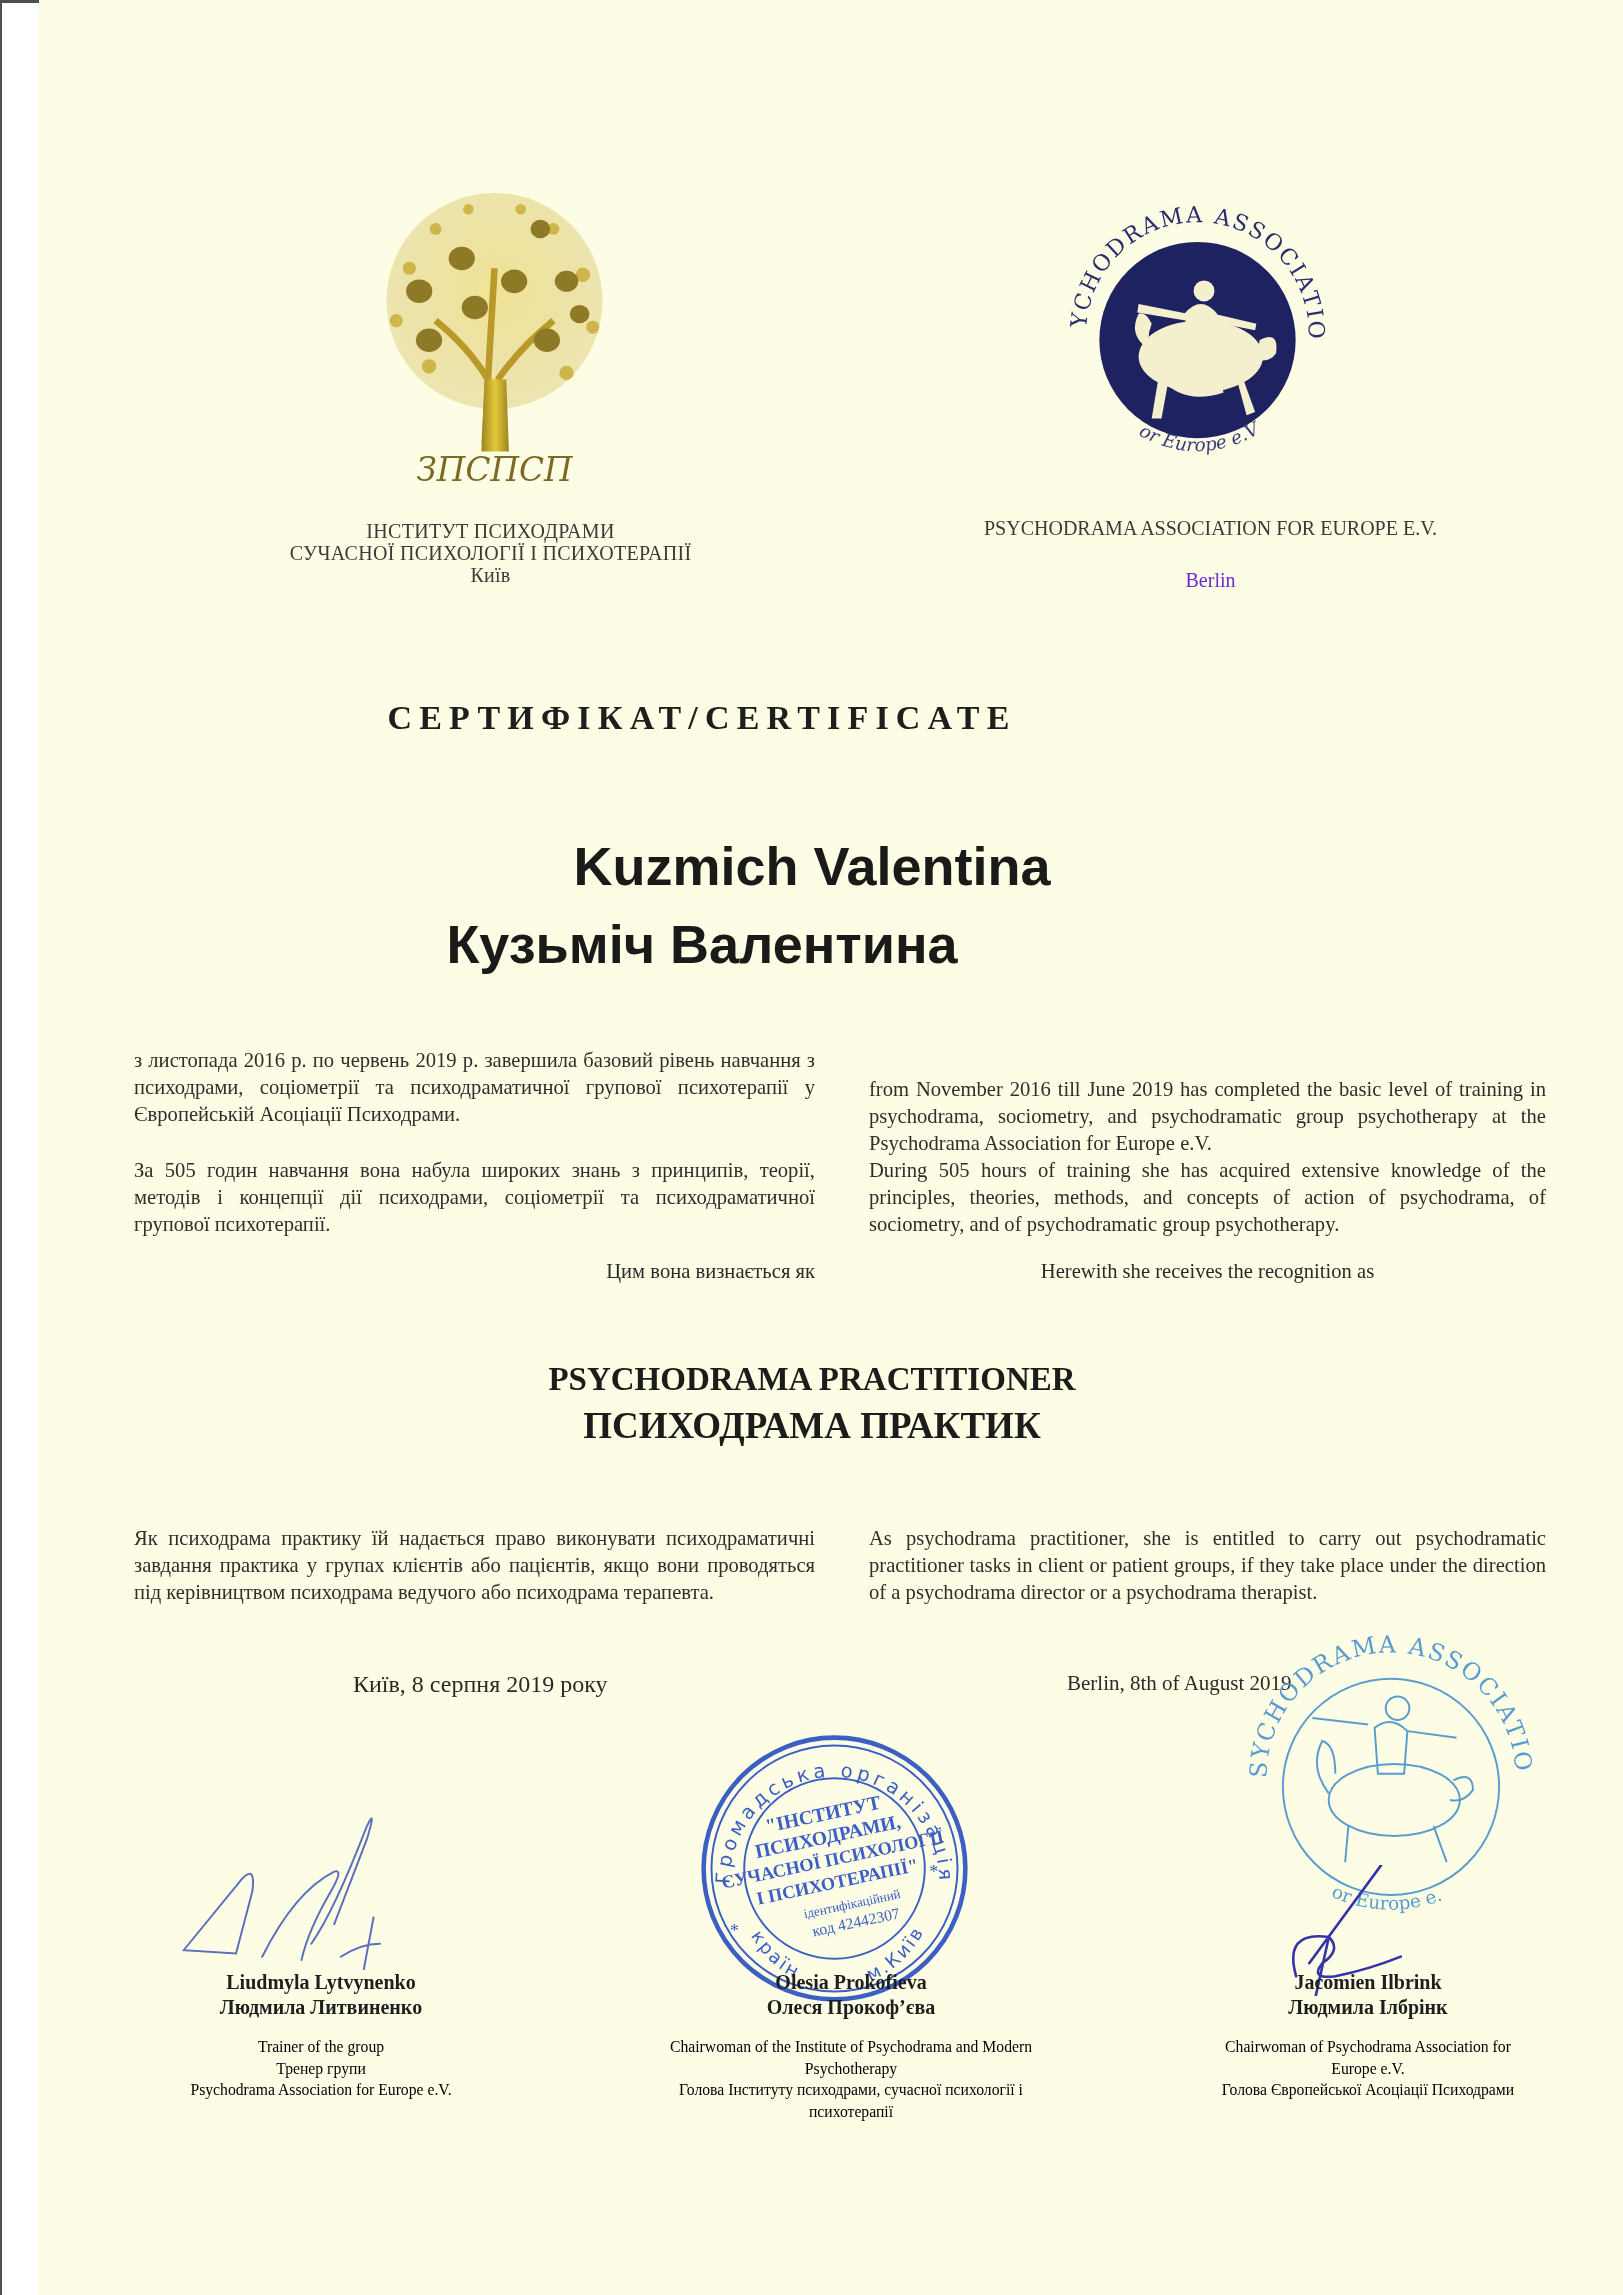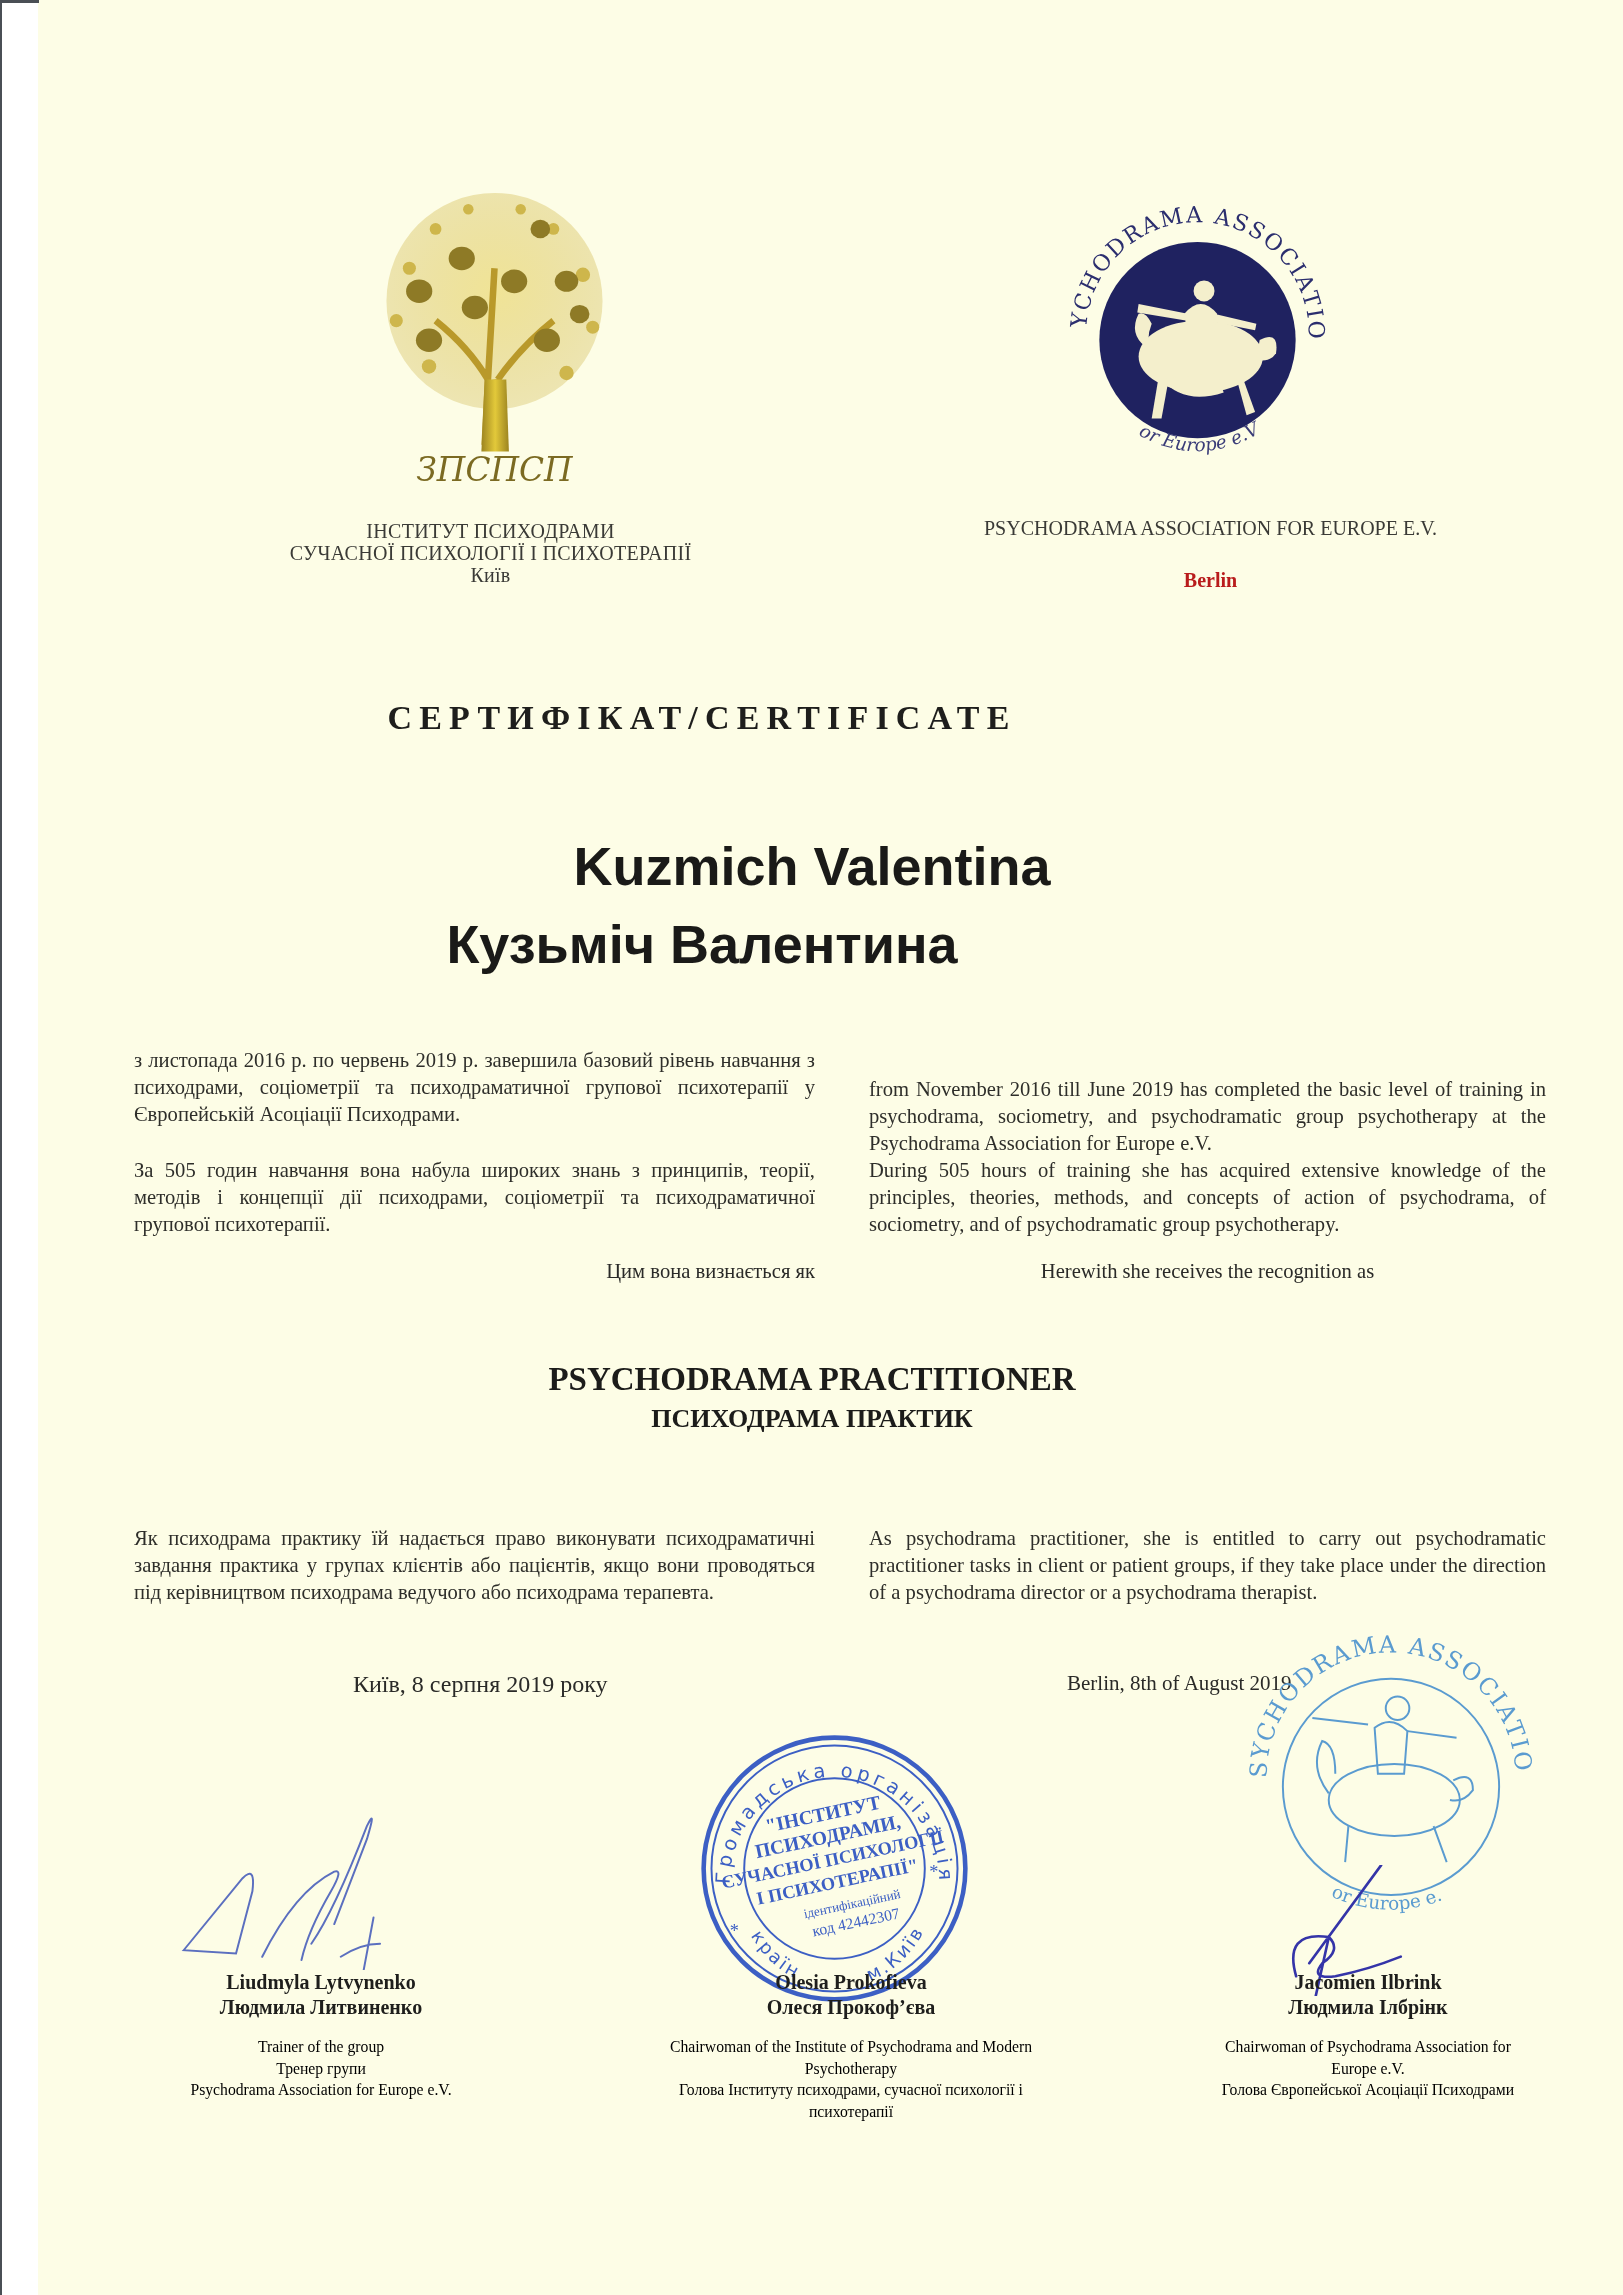--- a/index.html
+++ b/index.html
@@ -12,39 +12,39 @@
   .topbar { position: absolute; left: 0; top: 0; width: 39px; height: 2.6px; background: #4a4f55; }
   .abs { position: absolute; }
   .center { text-align: center; }
 
   
   .logo-tree { left: 357px; top: 183px; width: 275px; height: 308px; }
   .logo-pae { left: 1047px; top: 183px; width: 301px; height: 301px; }
 
   .org-left { left: 196px; top: 520px; width: 589px; font-size: 20px; line-height: 22px; color: #3a3a36; letter-spacing: 0.3px; }
   .org-right { left: 916px; top: 517px; width: 589px; font-size: 20px; color: #3a3a36; }
-  .city-right { left: 916px; top: 569px; width: 589px; font-size: 20px; color: #b91c1c; font-weight: bold; }
+  .city-right { left: 916px; top: 569px; width: 589px; font-size: 20px; color: #6d28d9; }
 
   .cert-title { left: 0; top: 699px; width: 1348px; font-size: 34px; letter-spacing: 7.2px; font-weight: bold; color: #1e1e1c; padding-left: 28px; }
   .name-en { left: 0; top: 835px; width: 1624px; font-family: "Liberation Sans", sans-serif; font-weight: bold; font-size: 54px; color: #1a1a18; }
   .name-uk { left: 0; top: 913px; width: 1404px; font-family: "Liberation Sans", sans-serif; font-weight: bold; font-size: 54px; color: #1a1a18; }
 
   .para { font-size: 20.6px; line-height: 27px; text-align: justify; color: #2e2e2a; }
   .col-l { left: 134px; width: 681px; }
   .col-r { left: 869px; width: 677px; }
 
   .p1l { top: 1047px; }
   .p2l { top: 1157px; }
   .p1r { top: 1047px; margin-top: 29px; }
   .p2r { top: 1157px; }
   .recog-l { left: 134px; top: 1260px; width: 681px; font-size: 20.6px; text-align: right; }
   .recog-r { left: 869px; top: 1260px; width: 677px; font-size: 20.6px; text-align: center; }
 
   .qual-en { left: 0; top: 1361px; width: 1624px; font-size: 33px; font-weight: bold; color: #1c1c1a; }
-  .qual-uk { left: 0; top: 1404px; width: 1624px; font-size: 26px; font-weight: bold; color: #1c1c1a; }
+  .qual-uk { left: 0; top: 1404px; width: 1624px; font-size: 37px; font-weight: bold; color: #1c1c1a; }
 
   .p3l { left: 134px; top: 1525px; width: 681px; }
   .p3r { left: 869px; top: 1525px; width: 677px; }
 
   .date-l { left: 353px; top: 1671px; font-size: 24px; }
   .date-r { left: 1067px; top: 1671px; font-size: 21px; }
 
   .sig-name { font-weight: bold; font-size: 20px; line-height: 25px; color: #1e1e1c; text-align: center; }
   .sig-role { font-size: 15.7px; line-height: 21.6px; color: #000000; text-align: center; }
 

